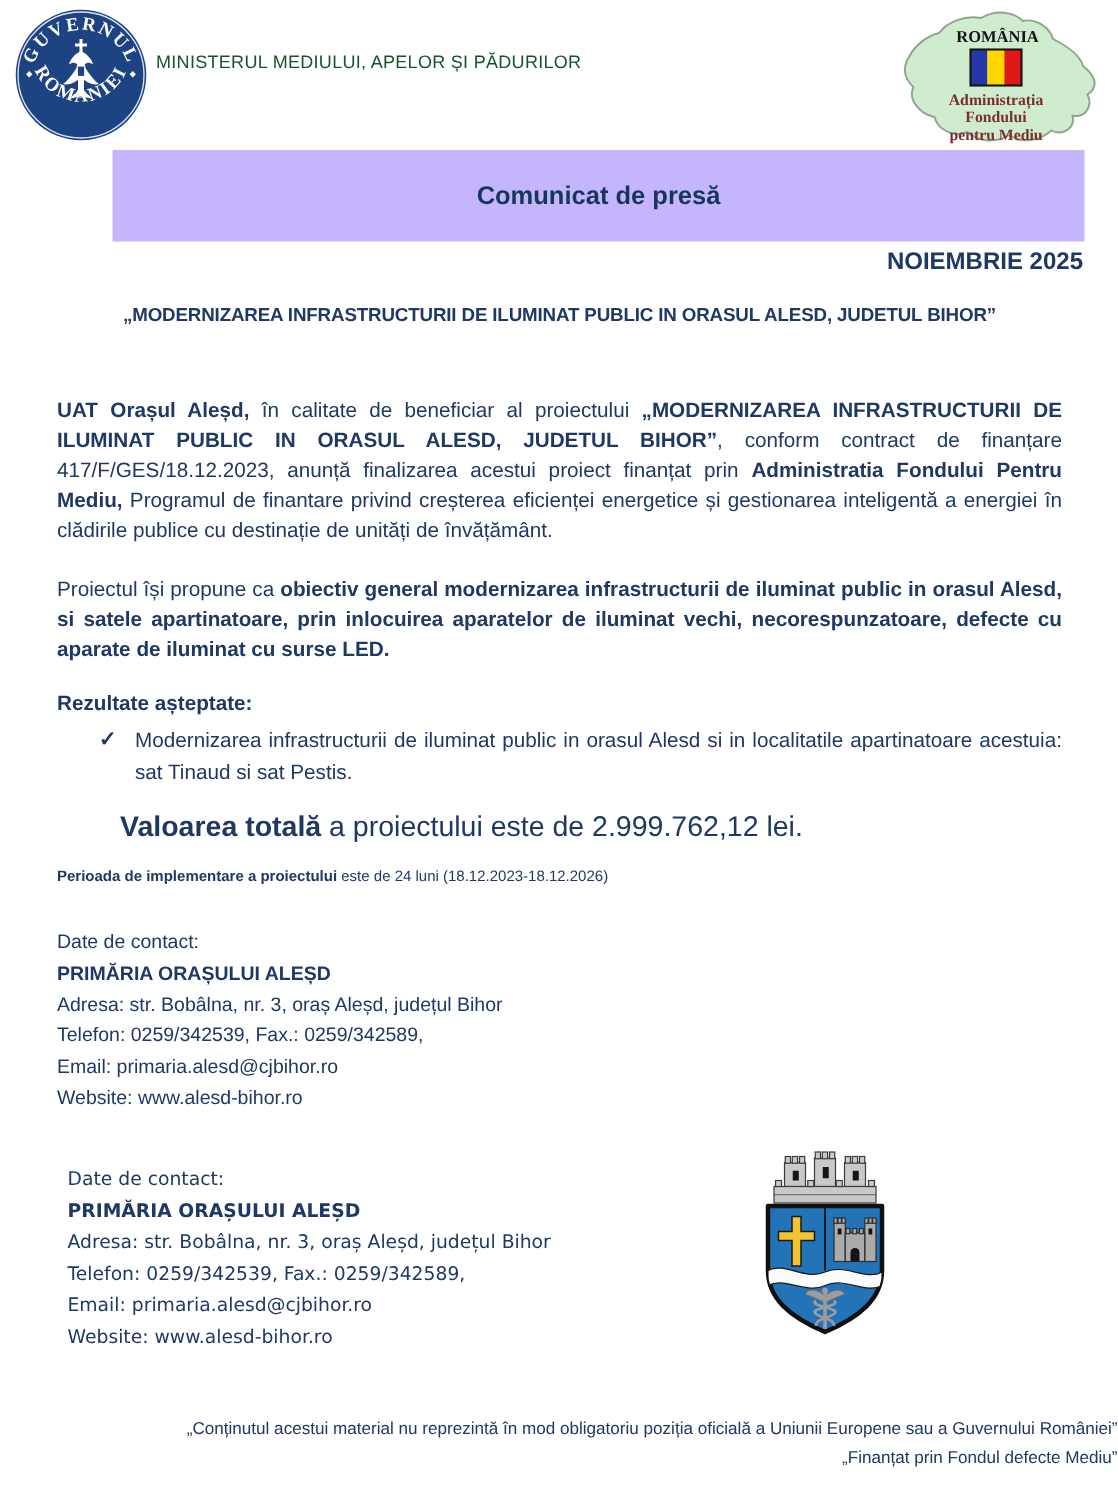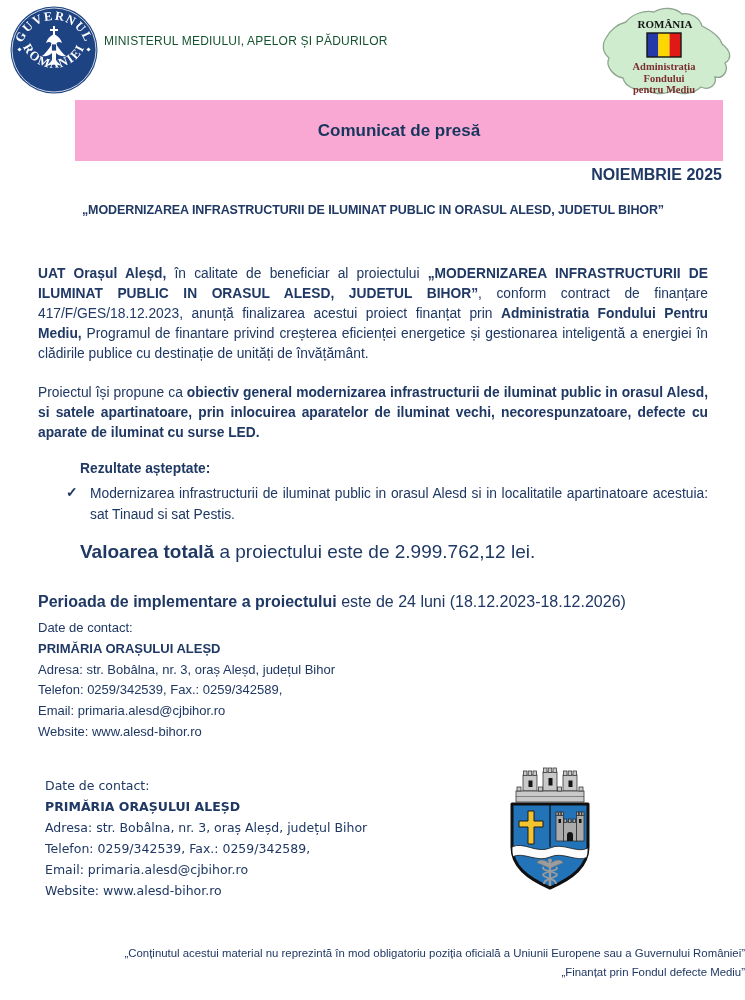--- a/index.html
+++ b/index.html
@@ -6,37 +6,37 @@
   .page{
     position:relative;width:745px;height:1000px;margin:0 auto;background:#ffffff;
     font-family:"Liberation Sans",sans-serif;color:#1f3864;overflow:hidden;
   }
   .abs{position:absolute;}
   
   .gov-logo{left:10px;top:6px;width:88px;height:88px;}
   .ministry{left:104px;top:31px;font-size:12px;line-height:21px;color:#14532d;letter-spacing:.2px;}
   .afm-logo{left:592px;top:2px;width:146px;height:100px;}
   
-  .band{left:75px;top:100px;width:648px;height:61px;background:#f9a8d4;
+  .band{left:75px;top:100px;width:648px;height:61px;background:#c4b5fd;
         display:flex;align-items:center;justify-content:center;}
   .band-title{font-size:17px;font-weight:bold;color:#17365d;}
   
   .dateline{left:38px;top:166px;width:684px;text-align:right;font-size:16px;font-weight:bold;}
   .headline{left:34px;top:203px;width:678px;text-align:center;font-size:12.5px;font-weight:bold;white-space:nowrap;letter-spacing:-.1px;}
   
   .para{left:38px;width:670px;font-size:13.8px;line-height:20px;text-align:justify;}
   .p1{top:264px;}
   .p2{top:383px;}
   .b{font-weight:bold;}
-  .results-label{left:38px;top:461px;font-size:13.8px;font-weight:bold;margin-left:42px;}
+  .results-label{left:38px;top:461px;font-size:13.8px;font-weight:bold;}
   .bullet{left:38px;top:483px;width:670px;padding-left:52px;box-sizing:border-box;
           font-size:13.8px;line-height:21px;text-align:justify;}
   .bullet .check{position:absolute;left:28px;top:-1px;font-weight:bold;font-size:14px;}
   .value-line{left:38px;top:541px;font-size:19px;margin-left:42px;}
-  .period-line{left:38px;top:579px;font-size:16px;margin-top:14px;}
+  .period-line{left:38px;top:579px;font-size:10px;}
   
   .contact1{left:38px;top:618px;font-size:13px;line-height:20.8px;}
   .contact2{left:45px;top:775px;font-family:"DejaVu Sans",sans-serif;font-size:12.5px;line-height:21px;}
   .coa{left:504px;top:767px;width:92px;height:128px;}
   
   .footer{left:0;top:944px;width:745px;text-align:right;font-size:11.4px;line-height:18.5px;}
 </style>
 </head>
 <body>
 

